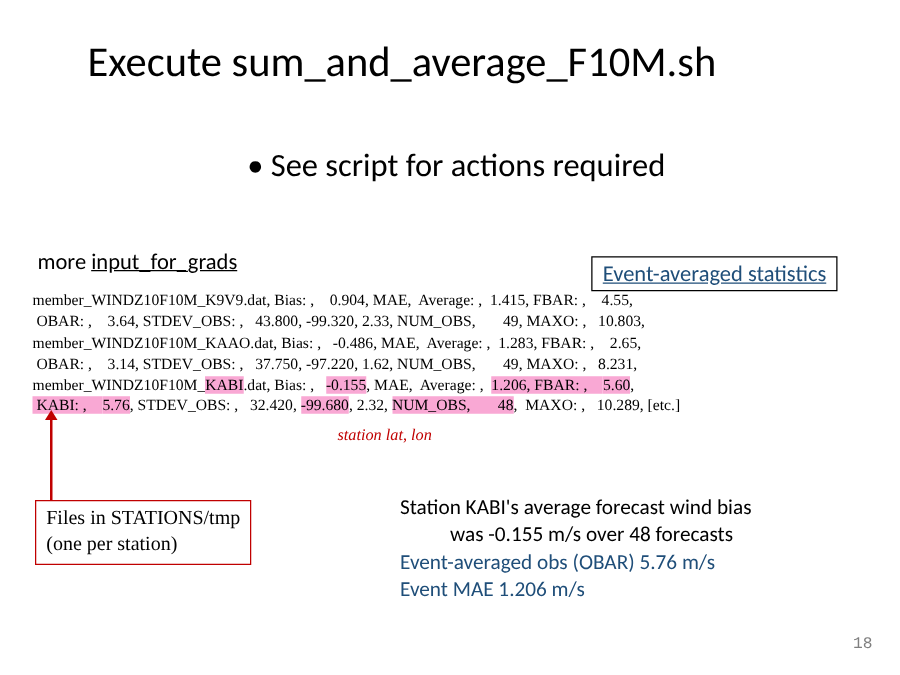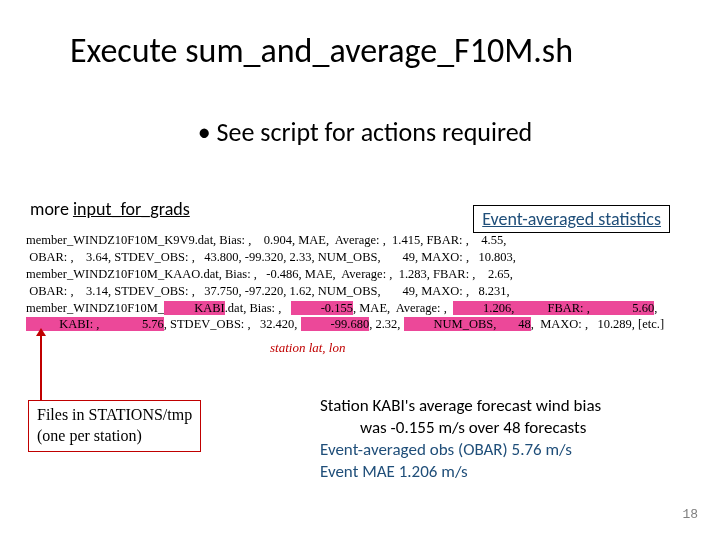--- a/index.html
+++ b/index.html
@@ -52,21 +52,21 @@
   }
   .stats {
     font-family: "Times New Roman", serif;
     font-size: 12.5px;
     line-height: 1.35;
     color: #000;
     margin-top: 12px;
     margin-left: -14px;
     white-space: pre;
   }
-  .hl { background: #ec4899; padding-left: 30px; }
+  .hl { background: #f9a8d4; }
   .station-lat {
     position: absolute;
     top: 340px;
     left: 270px;
     font-family: "Times New Roman", serif;
     font-size: 13px;
     font-style: italic;
     color: #c00000;
   }
   .files-box {

